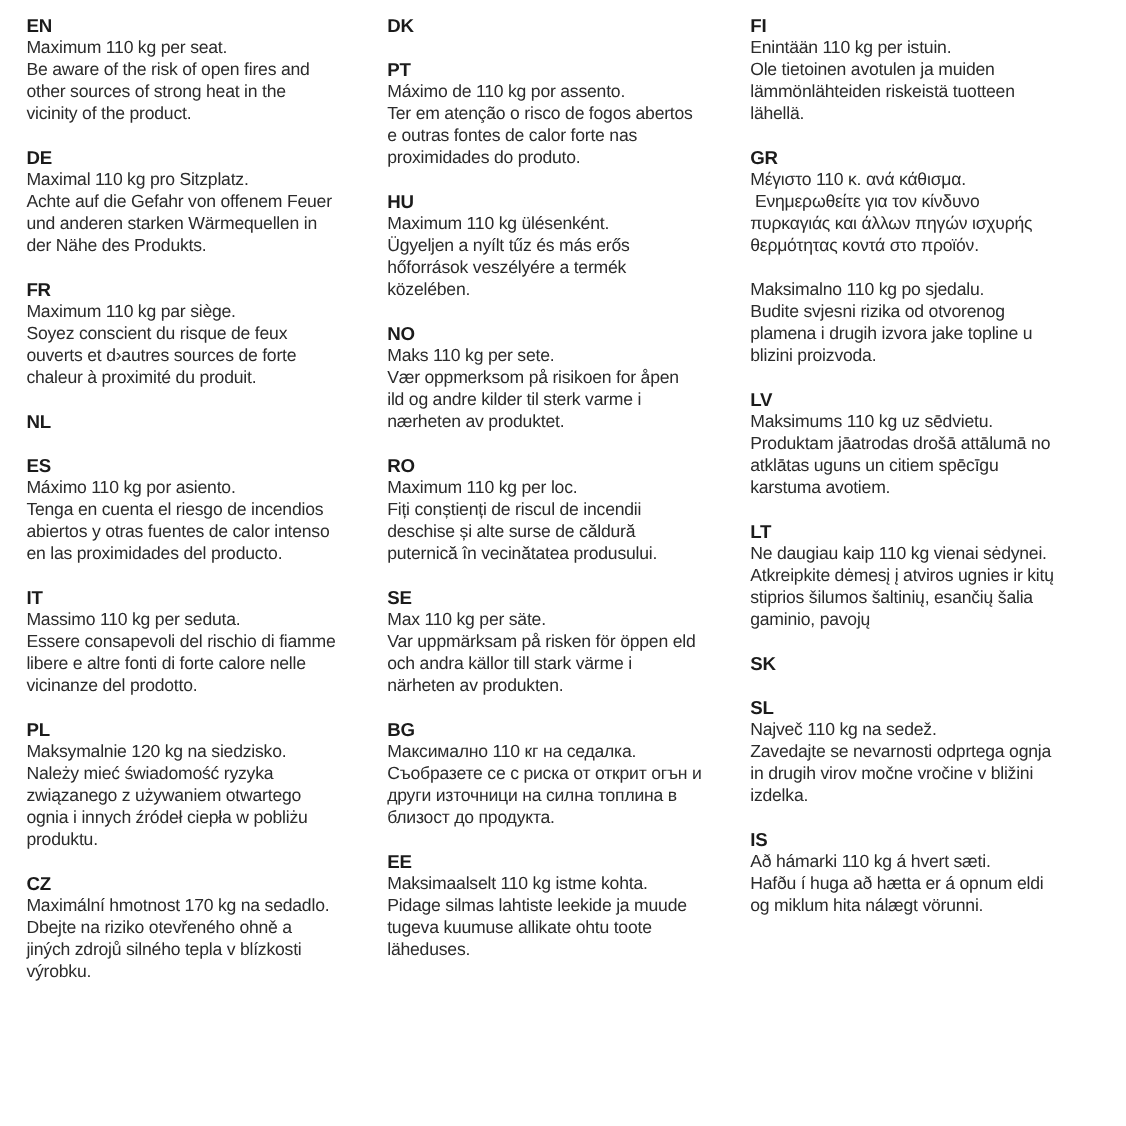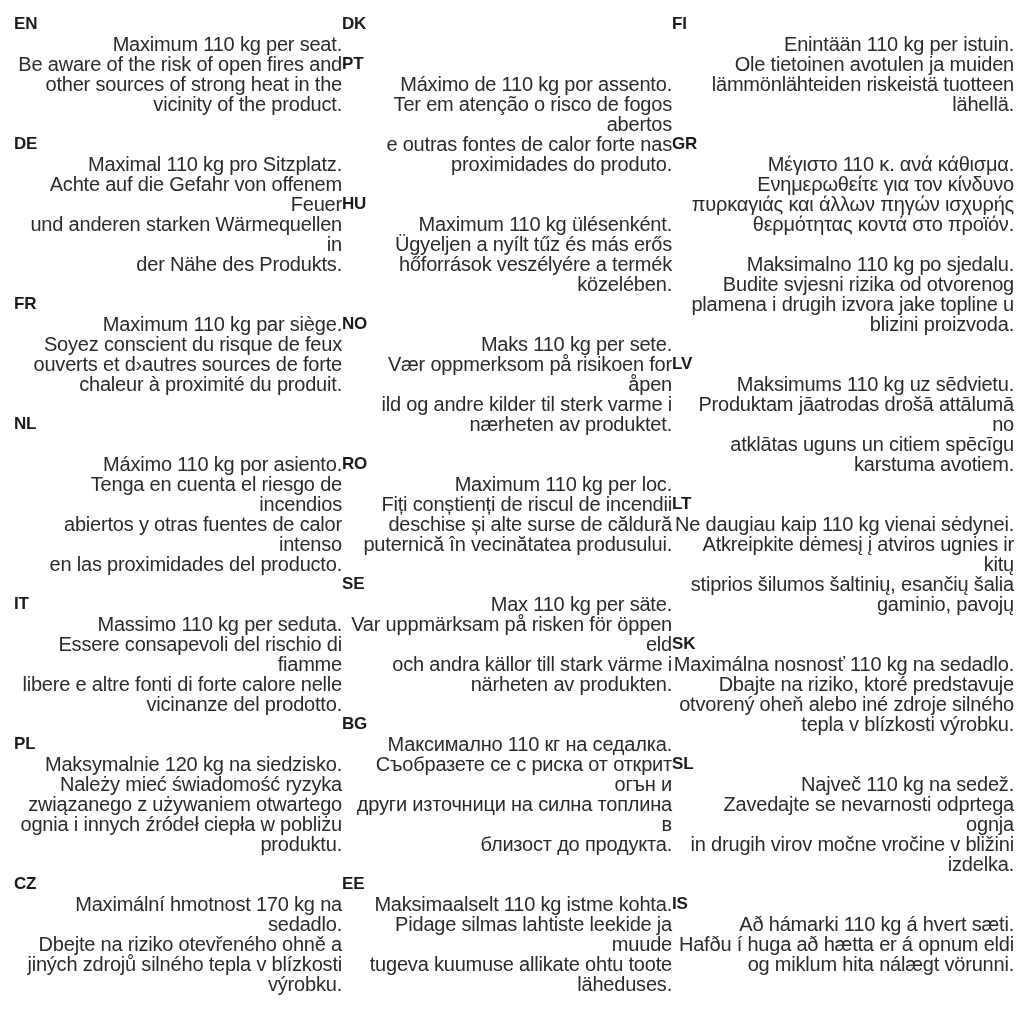--- a/index.html
+++ b/index.html
@@ -10,46 +10,45 @@
   body {
     width: 1024px;
     height: 1024px;
     font-family: "Liberation Sans", sans-serif;
     color: #2b2b2b;
     overflow: hidden;
   }
   .page {
     display: grid;
     grid-template-columns: 328px 330px auto;
-    padding: 14px 10px 0 14px;
+    padding: 14px 10px 0 24px;
     box-sizing: border-box;
   }
   .col {
     display: block;
   }
   .block {
     margin: 0 0 20px 0;
   }
   .code {
     margin: 0;
     font-size: 17px;
     line-height: 20px;
     font-weight: 700;
     color: #1b1b1b;
     letter-spacing: -0.2px;
   }
   .text {
     margin: 0;
-    font-size: 20px;
+    font-size: 16px;
     line-height: 20px;
     font-weight: 400;
     color: #2b2b2b;
     letter-spacing: -0.2px;
     white-space: pre-wrap;
-    text-align: right;
   }
 </style>
 </head>
 <body>
 
 <main class="page">
   <div class="col">
       <section class="block">
         <h2 class="code">EN</h2>
         <p class="text">Maximum 110 kg per seat.
@@ -68,20 +67,21 @@
         <h2 class="code">FR</h2>
         <p class="text">Maximum 110 kg par siège.
 Soyez conscient du risque de feux
 ouverts et d›autres sources de forte
 chaleur à proximité du produit.</p>
       </section>
       <section class="block">
         <h2 class="code">NL</h2>
       </section>
       <section class="block">
+        <h2 class="code">ES</h2>
         <p class="text">Máximo 110 kg por asiento.
 Tenga en cuenta el riesgo de incendios
 abiertos y otras fuentes de calor intenso
 en las proximidades del producto.</p>
       </section>
       <section class="block">
         <h2 class="code">IT</h2>
         <p class="text">Massimo 110 kg per seduta.
 Essere consapevoli del rischio di fiamme
 libere e altre fonti di forte calore nelle
@@ -187,24 +187,20 @@
       </section>
       <section class="block">
         <h2 class="code">LT</h2>
         <p class="text">Ne daugiau kaip 110 kg vienai sėdynei.
 Atkreipkite dėmesį į atviros ugnies ir kitų
 stiprios šilumos šaltinių, esančių šalia
 gaminio, pavojų</p>
       </section>
       <section class="block">
         <h2 class="code">SK</h2>
-        <p class="text">Maximálna nosnosť 110 kg na sedadlo.
-Dbajte na riziko, ktoré predstavuje
-otvorený oheň alebo iné zdroje silného
-tepla v blízkosti výrobku.</p>
       </section>
       <section class="block">
         <h2 class="code">SL</h2>
         <p class="text">Največ 110 kg na sedež.
 Zavedajte se nevarnosti odprtega ognja
 in drugih virov močne vročine v bližini
 izdelka.</p>
       </section>
       <section class="block">
         <h2 class="code">IS</h2>

